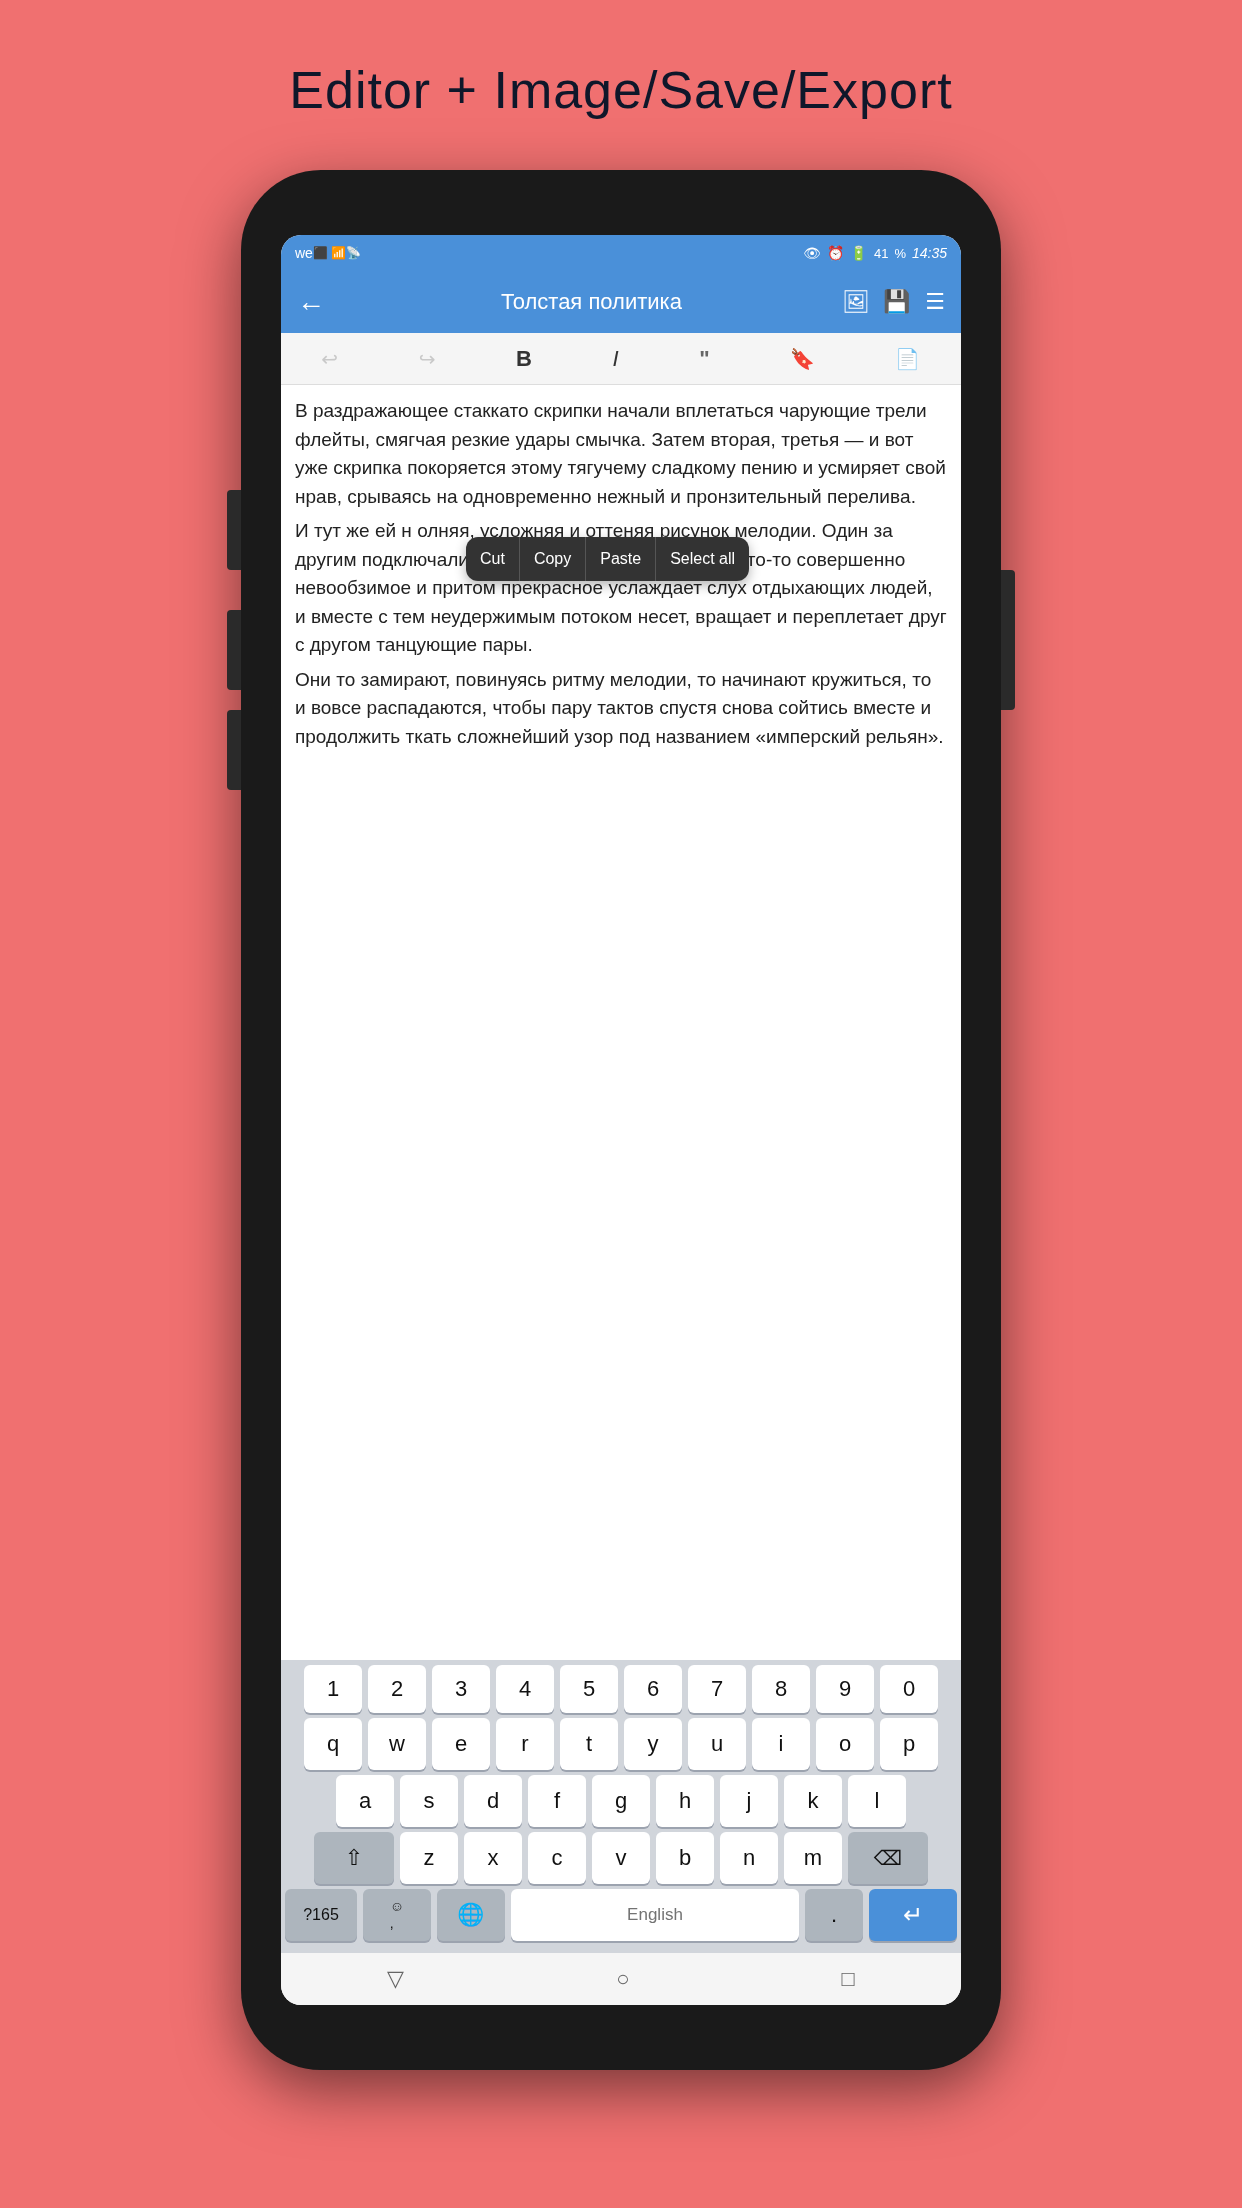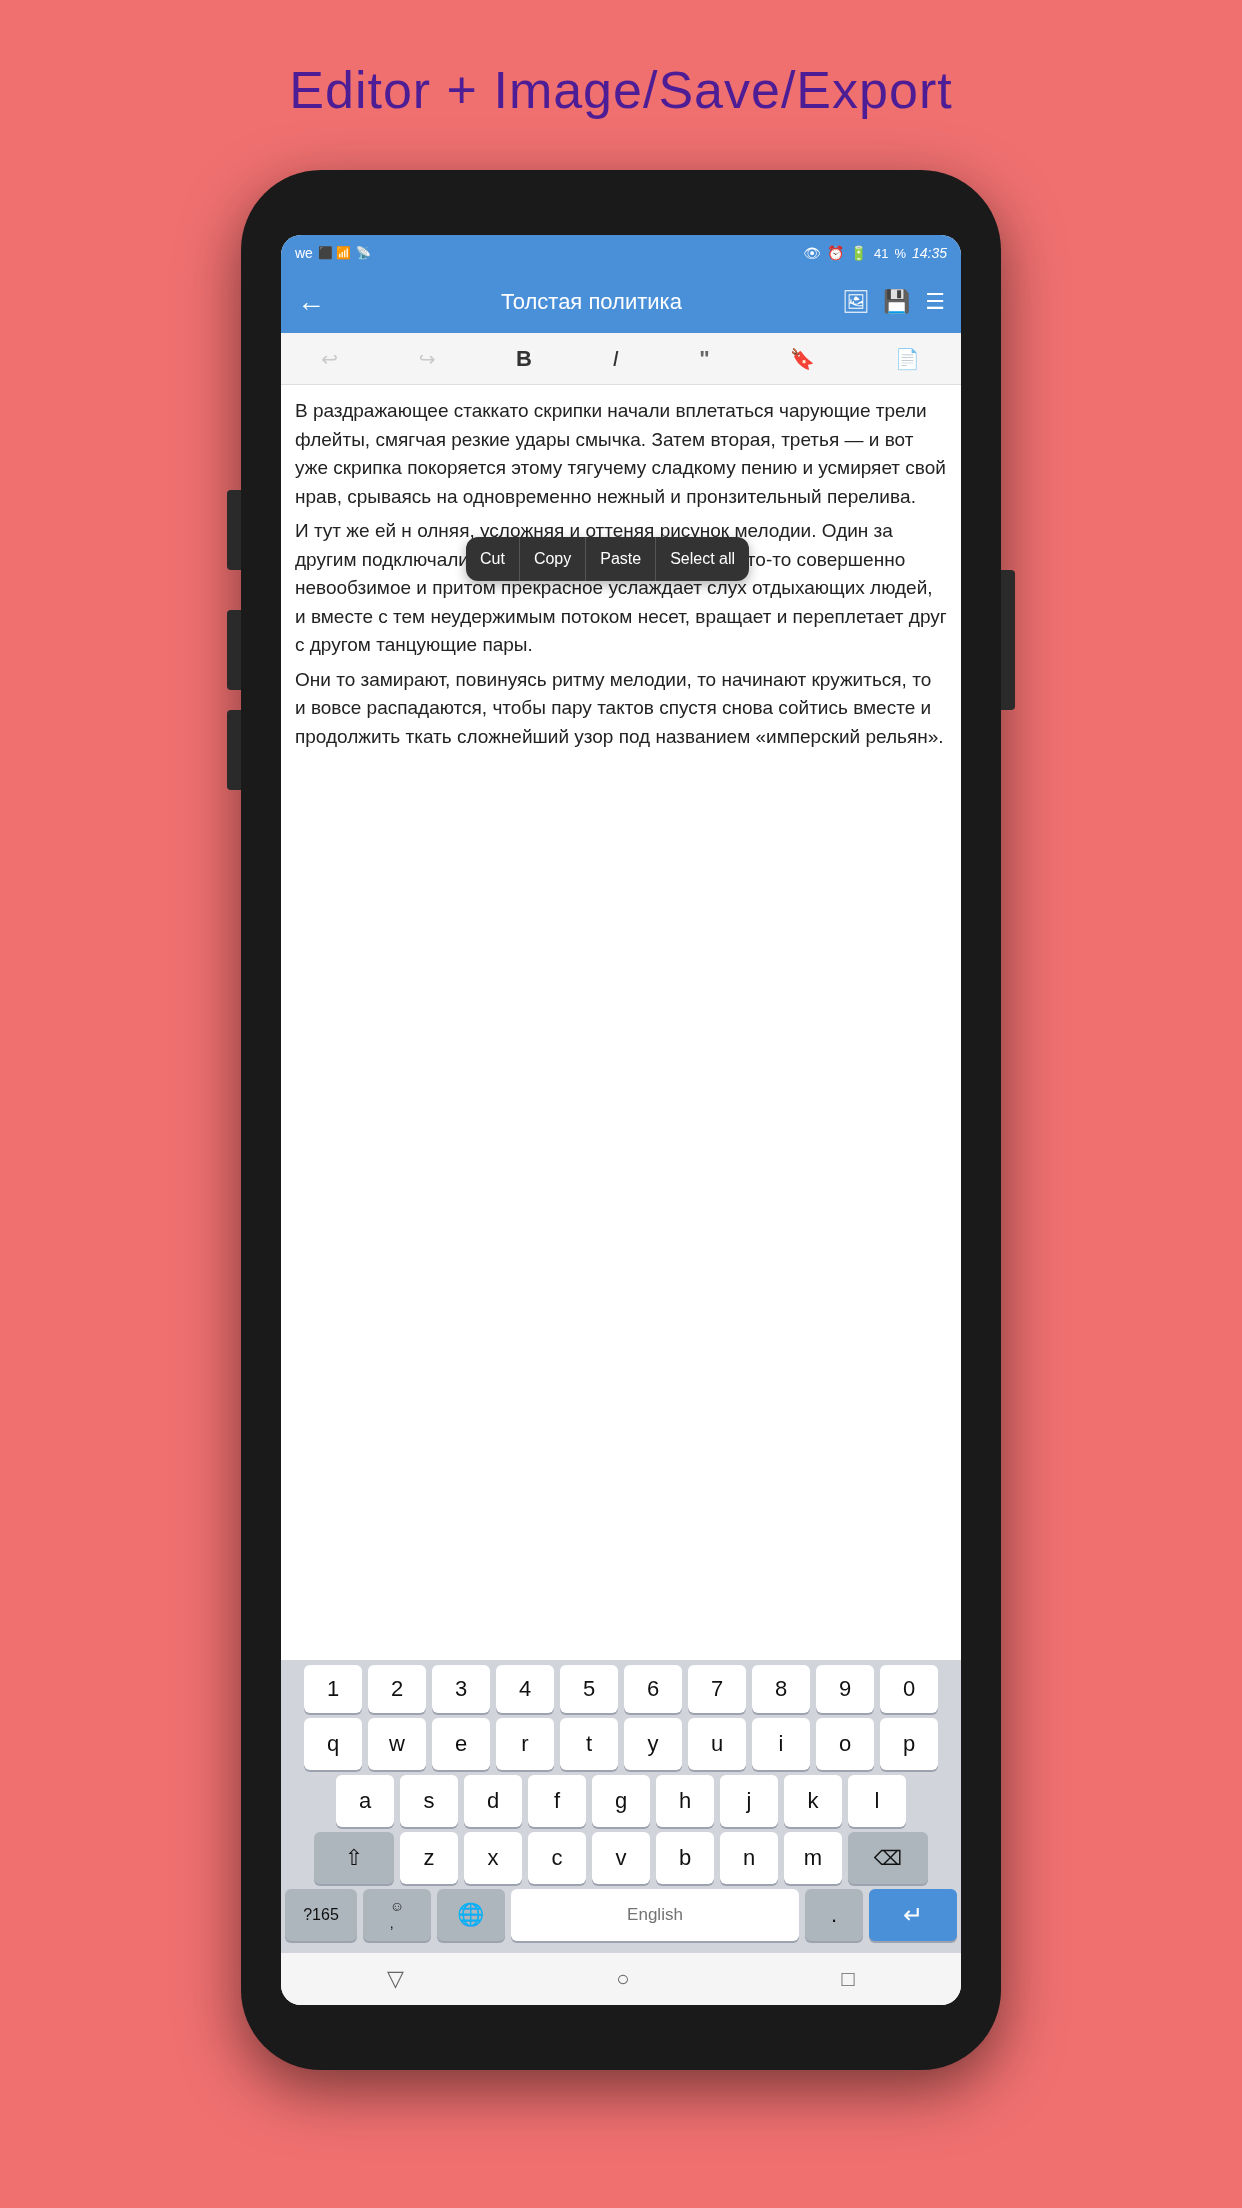--- a/index.html
+++ b/index.html
@@ -9,21 +9,21 @@
       height: 2208px;
       background-color: #F07070;
       display: flex;
       flex-direction: column;
       align-items: center;
       font-family: -apple-system, 'Helvetica Neue', Arial, sans-serif;
       overflow: hidden;
     }
 
     .page-title {
-      color: #4c1d95;
+      color: #0f172a;
       font-size: 52px;
       font-weight: 300;
       margin-top: 60px;
       margin-bottom: 50px;
       letter-spacing: 1px;
     }
 
     
     .phone-shell {
       width: 760px;
@@ -84,21 +84,20 @@
       padding: 0 14px;
       flex-shrink: 0;
     }
 
     .status-left {
       color: white;
       font-size: 14px;
       font-weight: 500;
       display: flex;
       align-items: center;
-      gap: 5px;
     }
 
     .status-right {
       color: white;
       font-size: 14px;
       display: flex;
       align-items: center;
       gap: 6px;
     }
 

